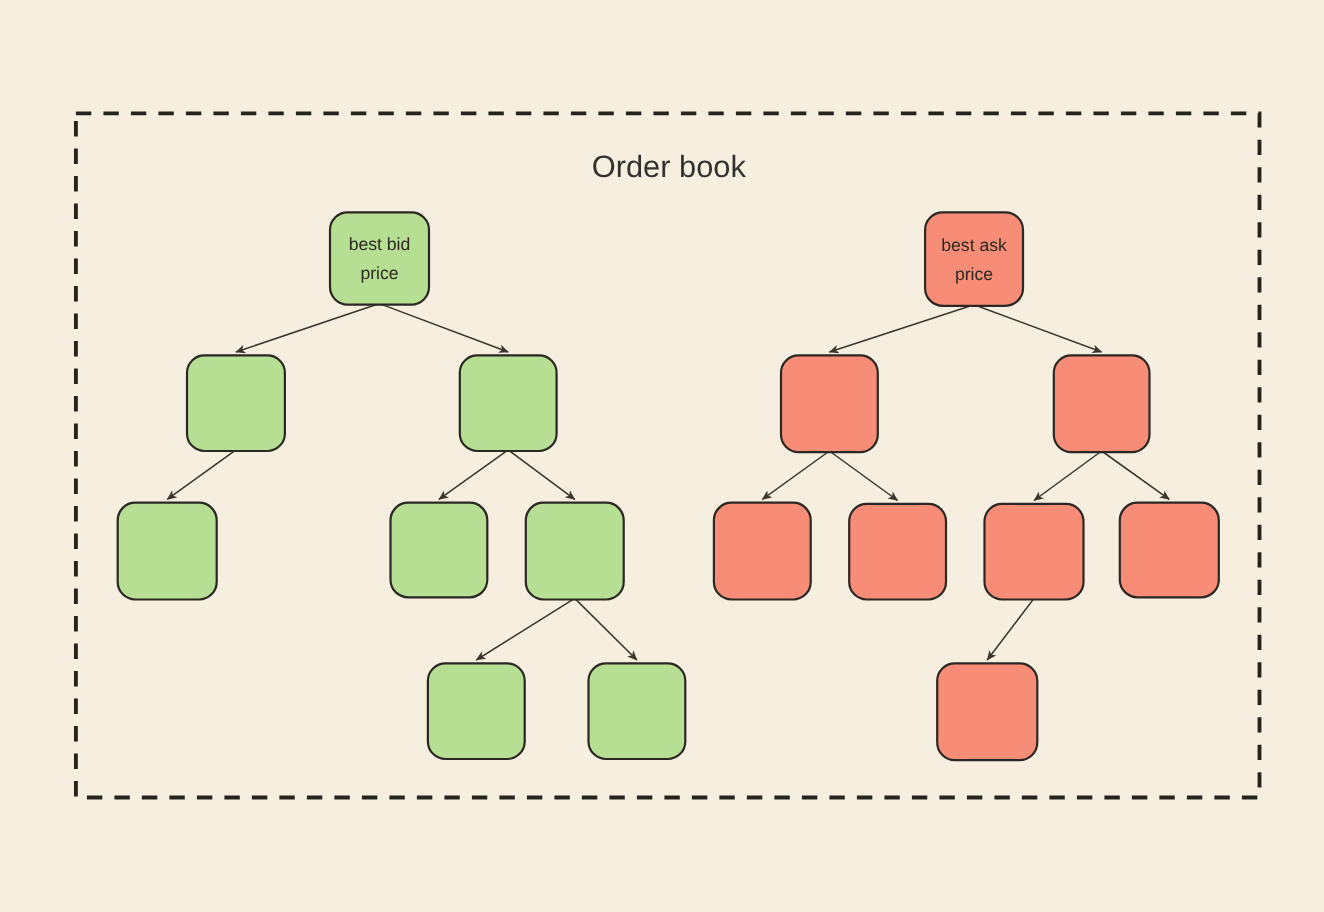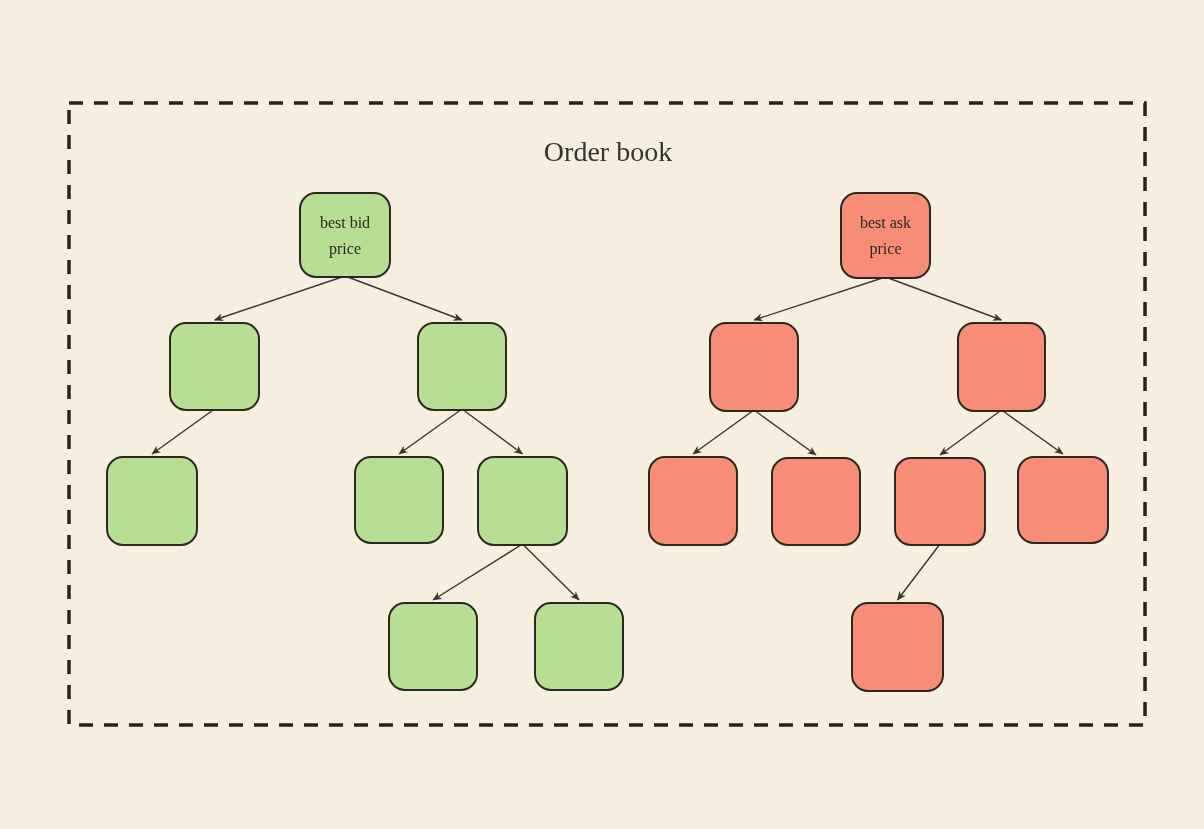--- a/index.html
+++ b/index.html
@@ -7,21 +7,20 @@
     padding: 0;
     width: 1204px;
     height: 829px;
     overflow: hidden;
     font-family: "Liberation Sans", sans-serif;
   }
   #stage {
     position: relative;
     width: 1014px;
     height: 829px;
-    font-family: Liberation Serif, serif;
   }
   svg { display: block; }
   text { user-select: none; }
 </style>
 </head>
 <body style="background: rgb(246, 239, 224);">
 
 <div id="stage">
   <svg id="diagram" width="1204" height="829" viewBox="0 0 1204 829" xmlns="http://www.w3.org/2000/svg">
     <defs>

